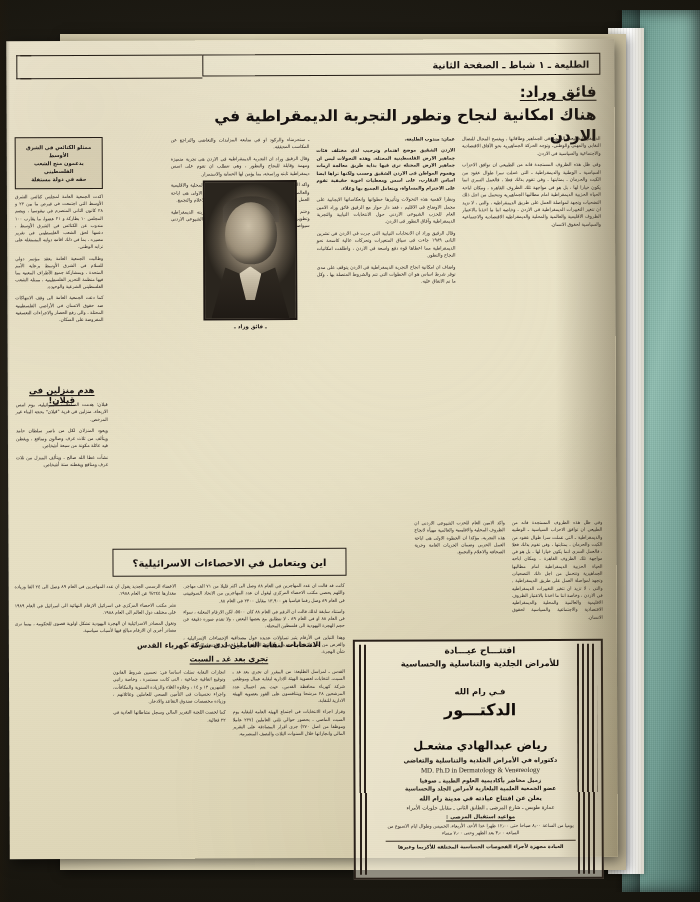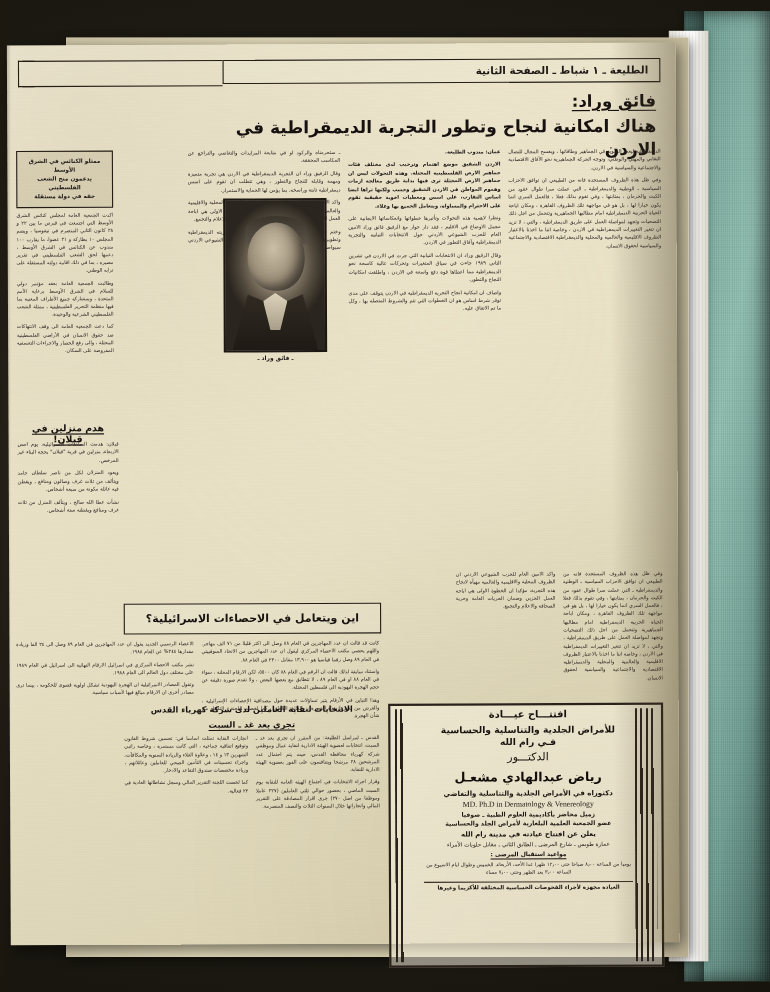--- a/index.html
+++ b/index.html
@@ -134,23 +134,23 @@
   .adbox{position:absolute;right:14px;top:600px;width:250px;height:240px;
      border:2px solid #2a211a;box-sizing:border-box;background:rgba(247,242,224,.55);
      padding:4px 26px 4px 10px;overflow:hidden;}
   .adbox .bars{position:absolute;top:3px;right:4px;width:20px;bottom:3px;
      background:repeating-linear-gradient(90deg,#2a211a 0 2px,transparent 2px 5px);}
   .adbox .bars2{position:absolute;top:3px;left:4px;width:9px;bottom:3px;
      background:repeating-linear-gradient(90deg,#2a211a 0 2px,transparent 2px 5px);}
   .ad-in{position:relative;text-align:center;padding-left:20px;}
   .ad1{font-size:9px;font-weight:bold;letter-spacing:2px;color:#19130f;}
   .ad2{font-size:8.4px;font-weight:bold;margin-top:3px;color:#19130f;}
-  .ad3{font-size:8.4px;font-weight:bold;margin-top:1px;color:#19130f;}
-  .ad4{font-size:10px;font-weight:normal;letter-spacing:3px;margin-top:4px;color:#120d0a;}
-  .ad5{font-size:11.5px;font-weight:bold;margin-top:5px;color:#120d0a;}
+  .ad3{font-size:8.4px;font-weight:bold;margin-top:18px;color:#19130f;}
+  .ad4{font-size:16px;font-weight:bold;letter-spacing:3px;margin-top:4px;color:#120d0a;}
+  .ad5{font-size:11.5px;font-weight:bold;margin-top:19px;color:#120d0a;}
   .ad6{font-size:6.4px;font-weight:bold;margin-top:4px;color:#1d1713;}
   .ad7{font-size:7px;font-family:Liberation Serif, serif;margin-top:2px;color:#1d1713;}
   .ad8{font-size:5.6px;font-weight:bold;margin-top:3px;color:#221b16;}
   .ad9{font-size:5.6px;font-weight:bold;margin-top:2px;color:#221b16;}
   .ad10{font-size:6.2px;font-weight:bold;margin-top:3px;color:#19130f;}
   .ad11{font-size:5.2px;margin-top:3px;color:#261f19;}
   .ad12{font-size:5.4px;font-weight:bold;margin-top:3px;color:#19130f;
      text-decoration:underline;text-underline-offset:2px;}
   .ad13{font-size:4.6px;margin-top:3px;line-height:1.6;color:#2a2220;}
   .ad14{font-size:5px;font-weight:bold;margin-top:3px;color:#19130f;

